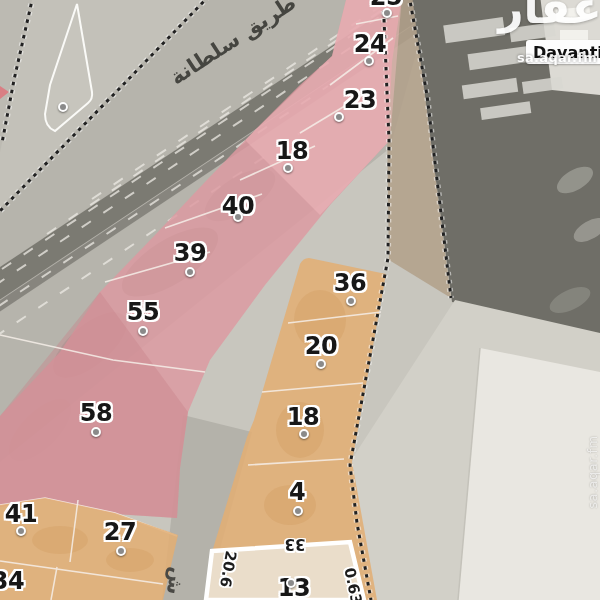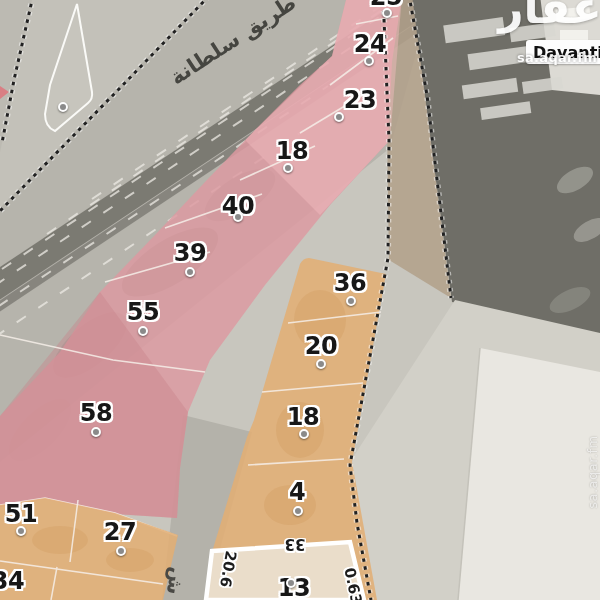--- a/index.html
+++ b/index.html
@@ -185,21 +185,21 @@
   <div class="plot-num" style="left:292px;top:151px">18</div>
   <div class="plot-num" style="left:238px;top:206px">40</div>
   <div class="plot-num" style="left:190px;top:253px">39</div>
   <div class="plot-num" style="left:143px;top:312px">55</div>
   <div class="plot-num" style="left:96px;top:413px">58</div>
 
   <div class="plot-num" style="left:350px;top:283px">36</div>
   <div class="plot-num" style="left:321px;top:346px">20</div>
   <div class="plot-num" style="left:303px;top:417px">18</div>
   <div class="plot-num" style="left:297px;top:492px">4</div>
-  <div class="plot-num" style="left:21px;top:514px">51</div>
+  <div class="plot-num" style="left:21px;top:514px">41</div>
   <div class="plot-num" style="left:120px;top:532px">27</div>
   <div class="plot-num" style="left:8px;top:581px">34</div>
 
   <div class="plot-num" style="left:294px;top:588px">13</div>
   <div class="dim-num" style="left:295px;top:544px;transform:translate(-50%,-50%) rotate(180deg)">33</div>
   <div class="dim-num" style="left:228px;top:569px;transform:translate(-50%,-50%) rotate(100deg)">20.6</div>
   <div class="dim-num" style="left:353px;top:586px;transform:translate(-50%,-50%) rotate(78deg)">0.63</div>
 
   <div class="marker" style="left:387px;top:13px"></div>
   <div class="marker" style="left:369px;top:61px"></div>

